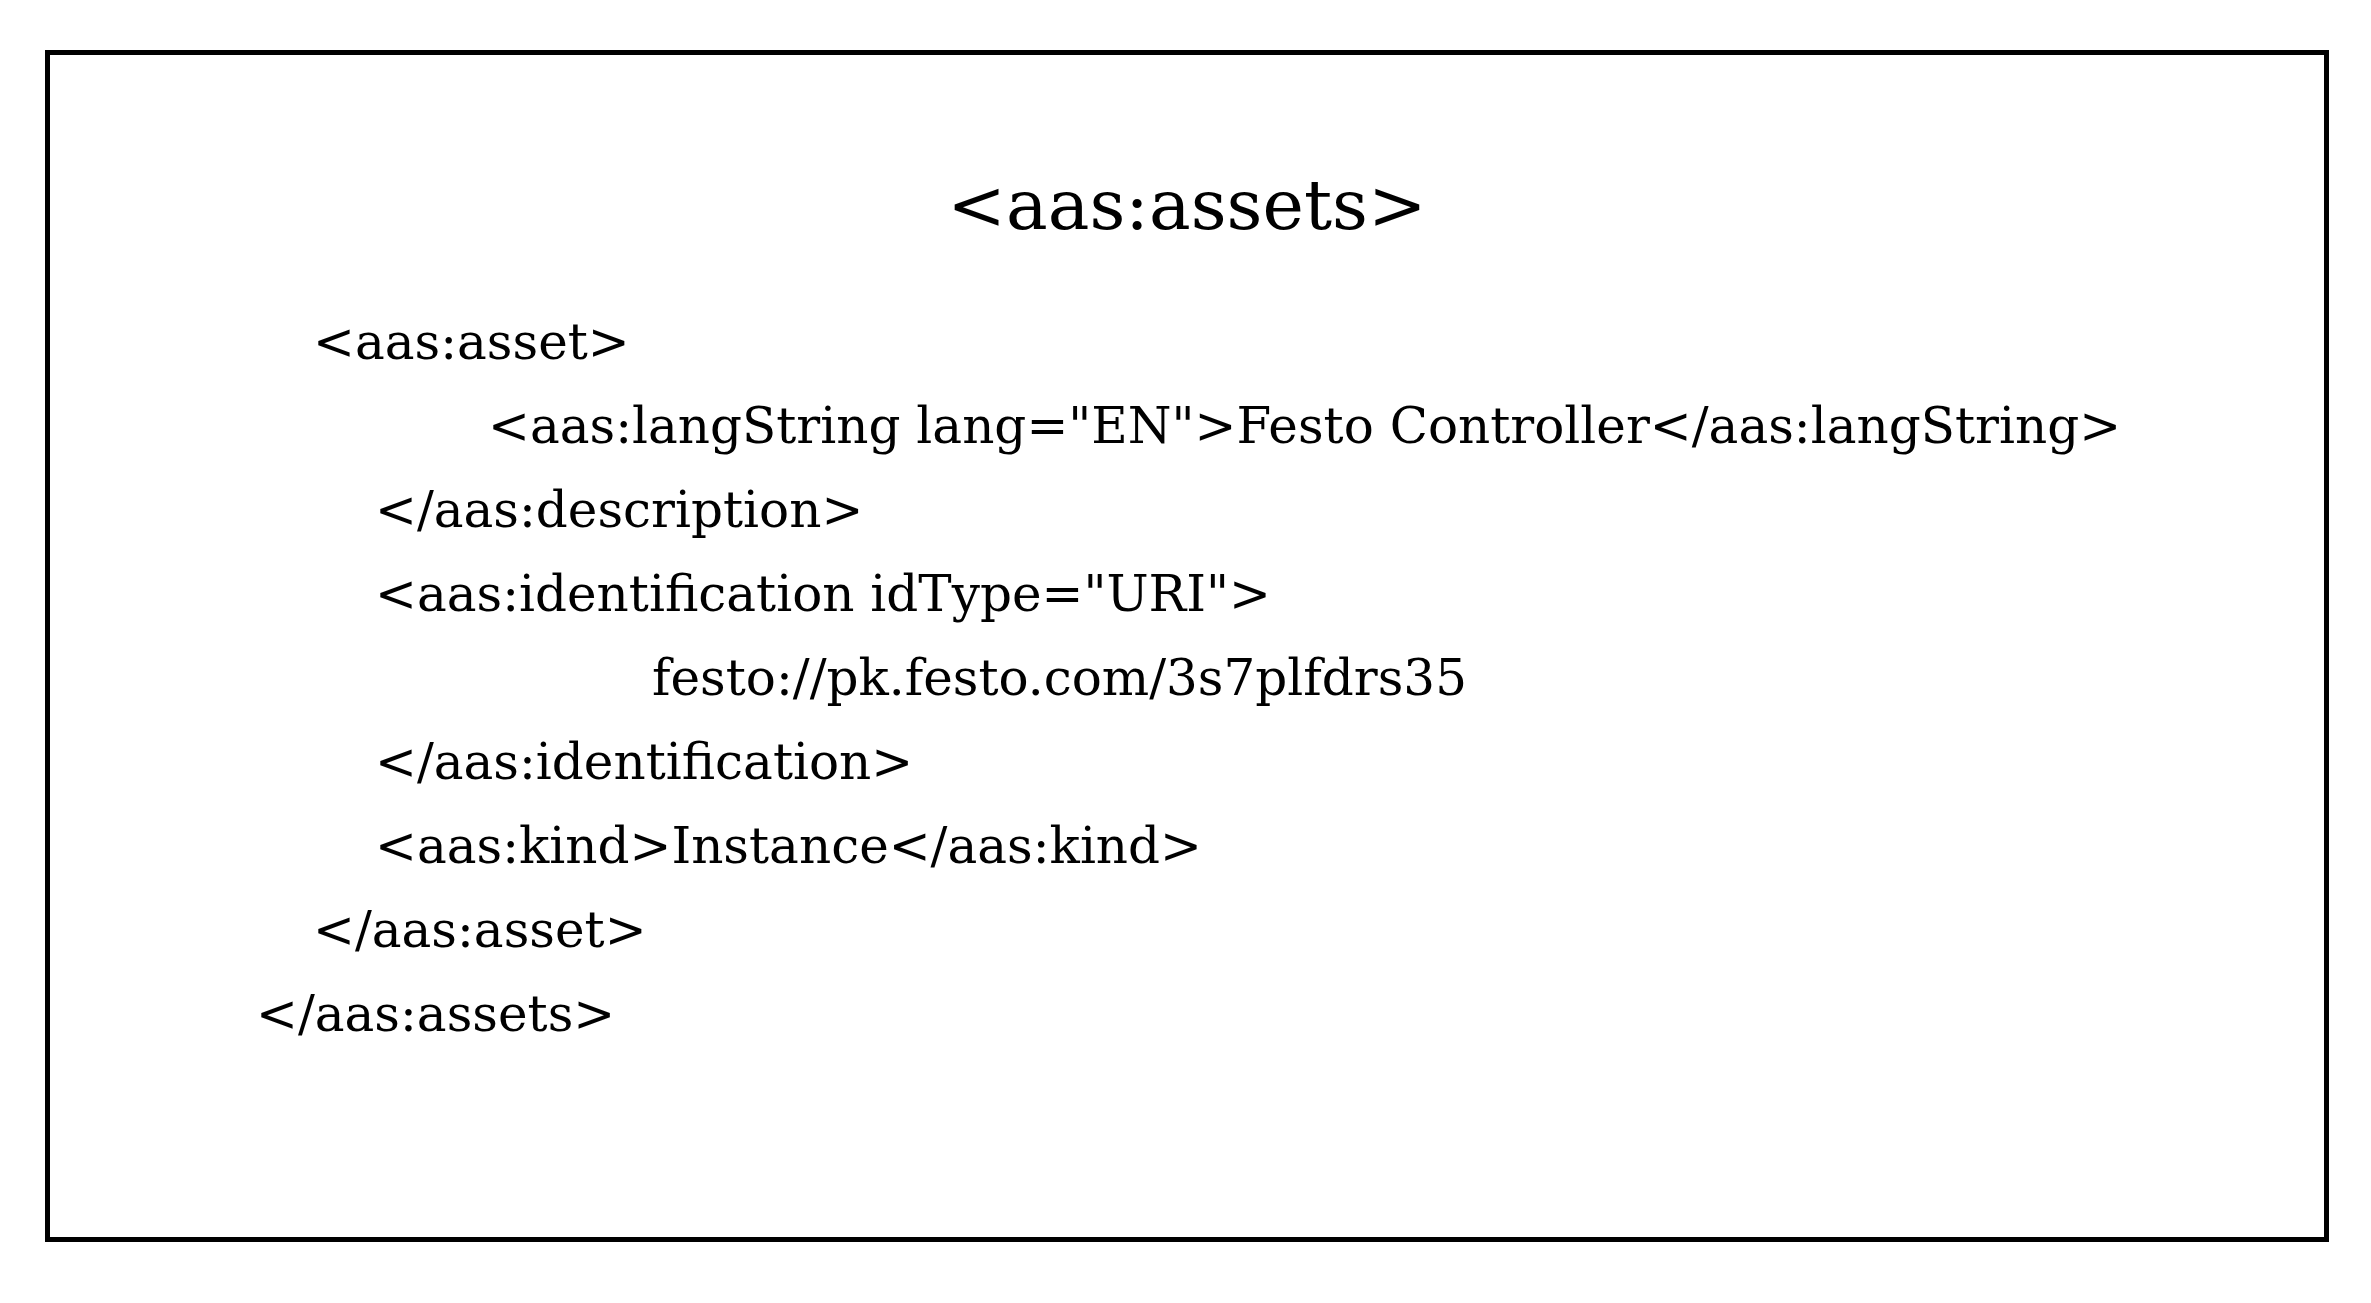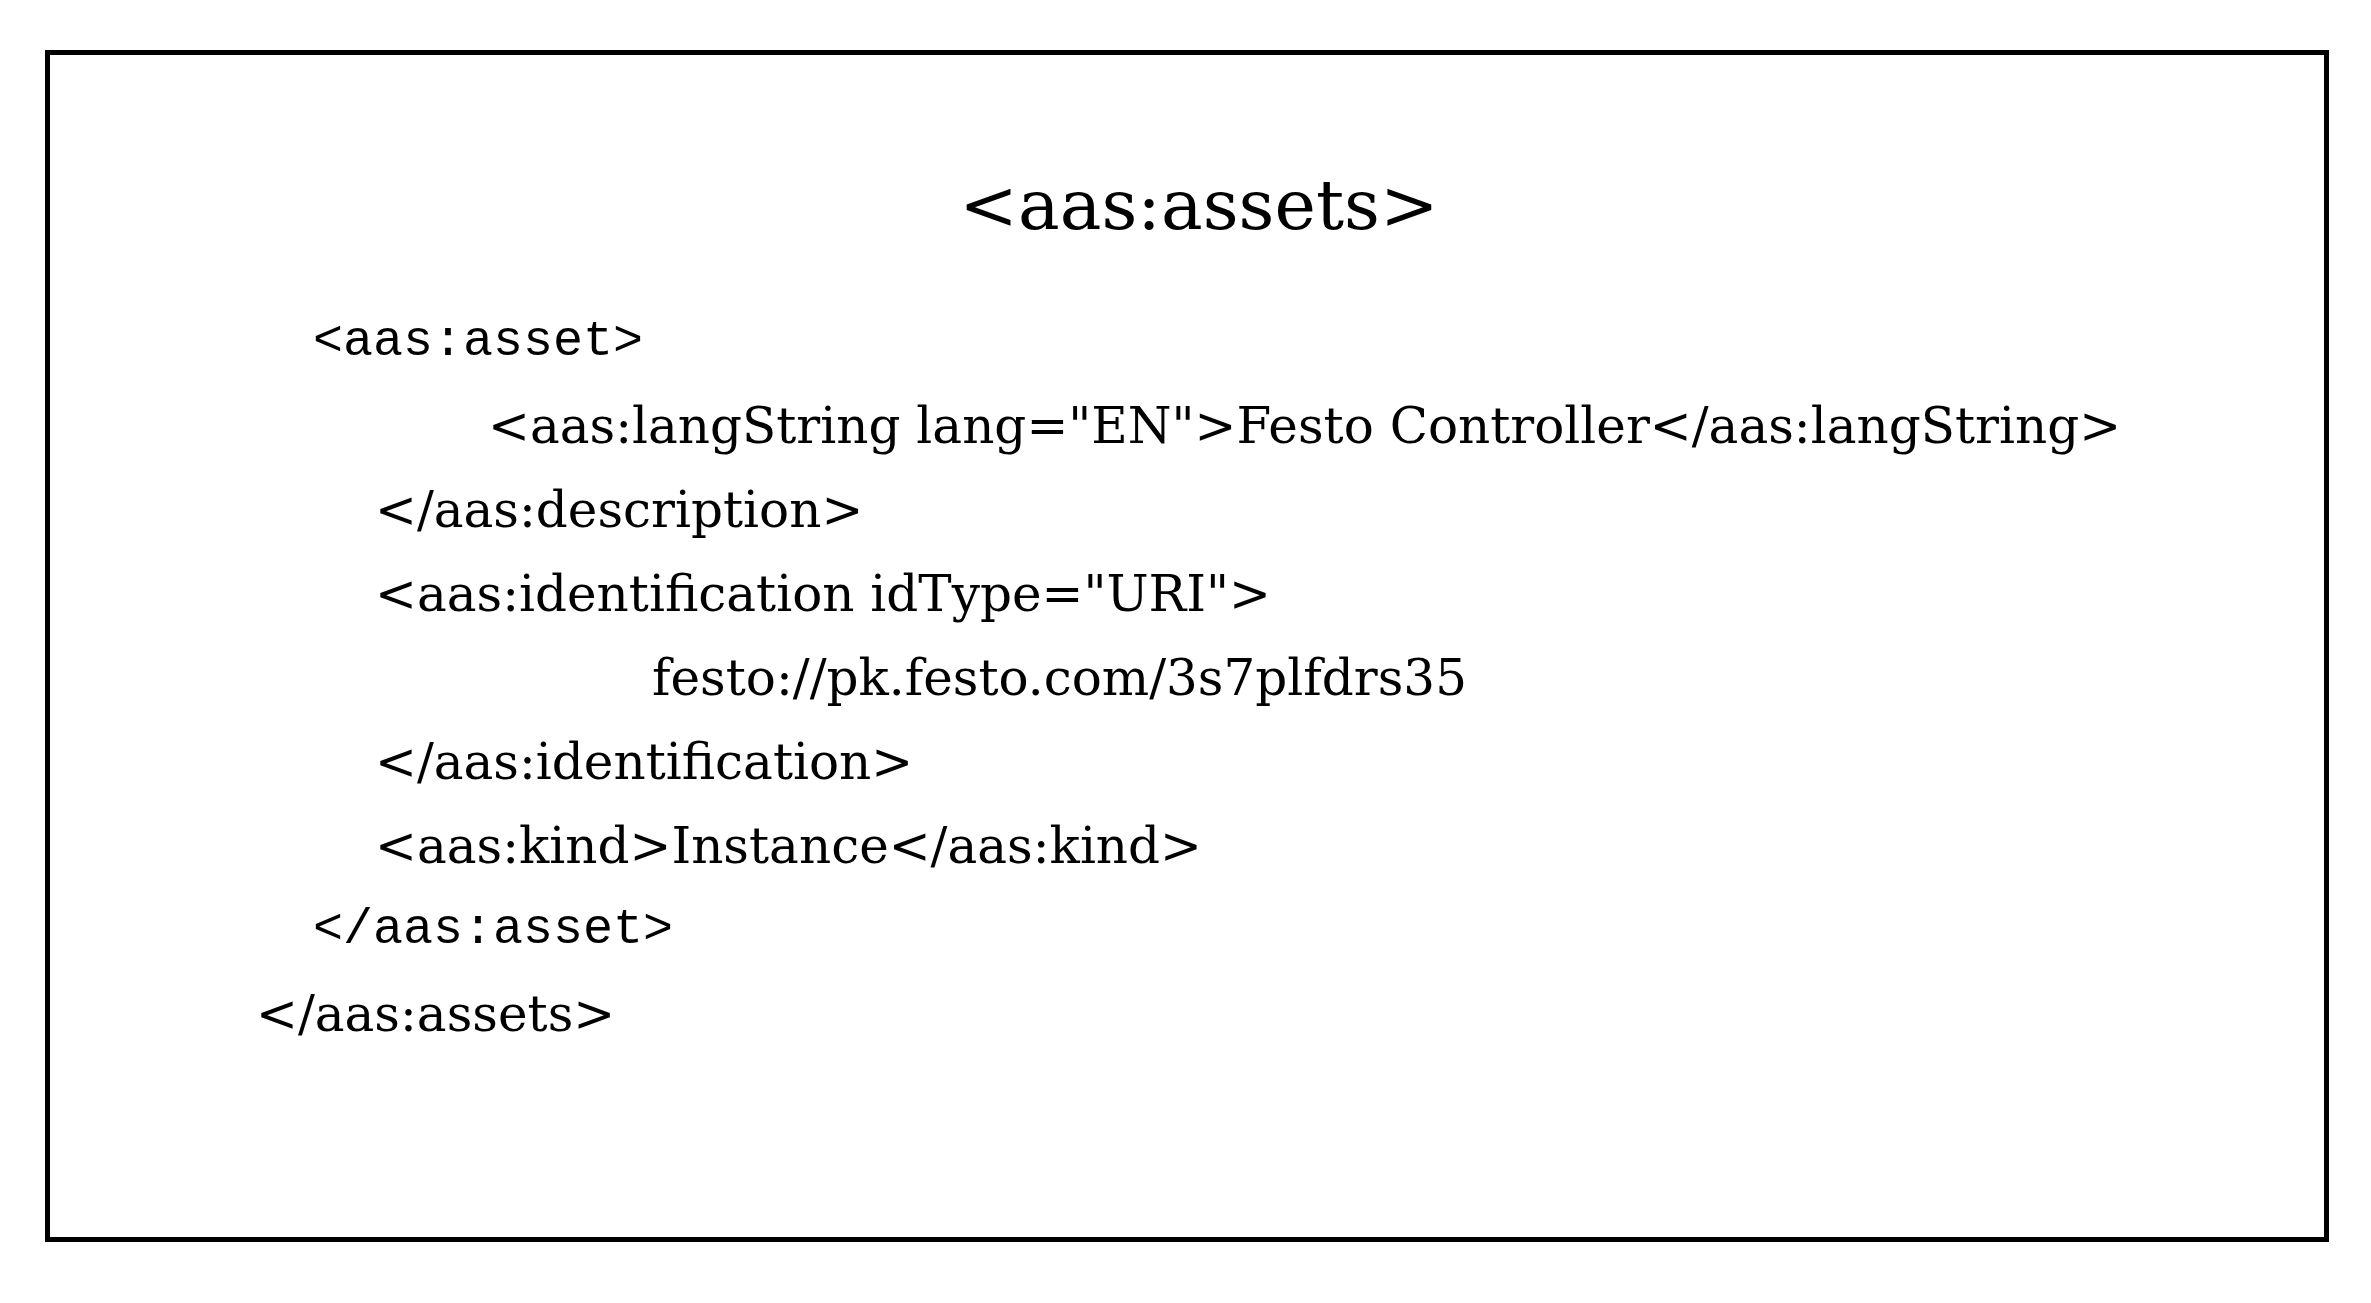--- a/index.html
+++ b/index.html
@@ -29,36 +29,35 @@
   .title {
     position: absolute;
     top: 108px;
     left: 0;
     width: 100%;
     text-align: center;
     font-size: 70px;
     line-height: 84px;
     white-space: pre;
     color: #000000;
-    margin-left: 12px;
   }
   .code {
     position: absolute;
     top: 245px;
     left: 0;
     width: 100%;
   }
   .line {
     font-size: 50px;
     line-height: 84px;
     white-space: pre;
     color: #000000;
   }
   .ind0 { padding-left: 206px; }
-  .ind1 { padding-left: 263px; font-family: Liberation Mono, monospace; }
+  .ind1 { padding-left: 263px; }
   .ind2 { padding-left: 325px; }
   .ind3 { padding-left: 438px; }
   .ind4 { padding-left: 602px; }
 </style>
 </head>
 <body>
 
 <div class="page">
   <div class="figure-box">
     <div class="title">&lt;aas:assets&gt;</div>

